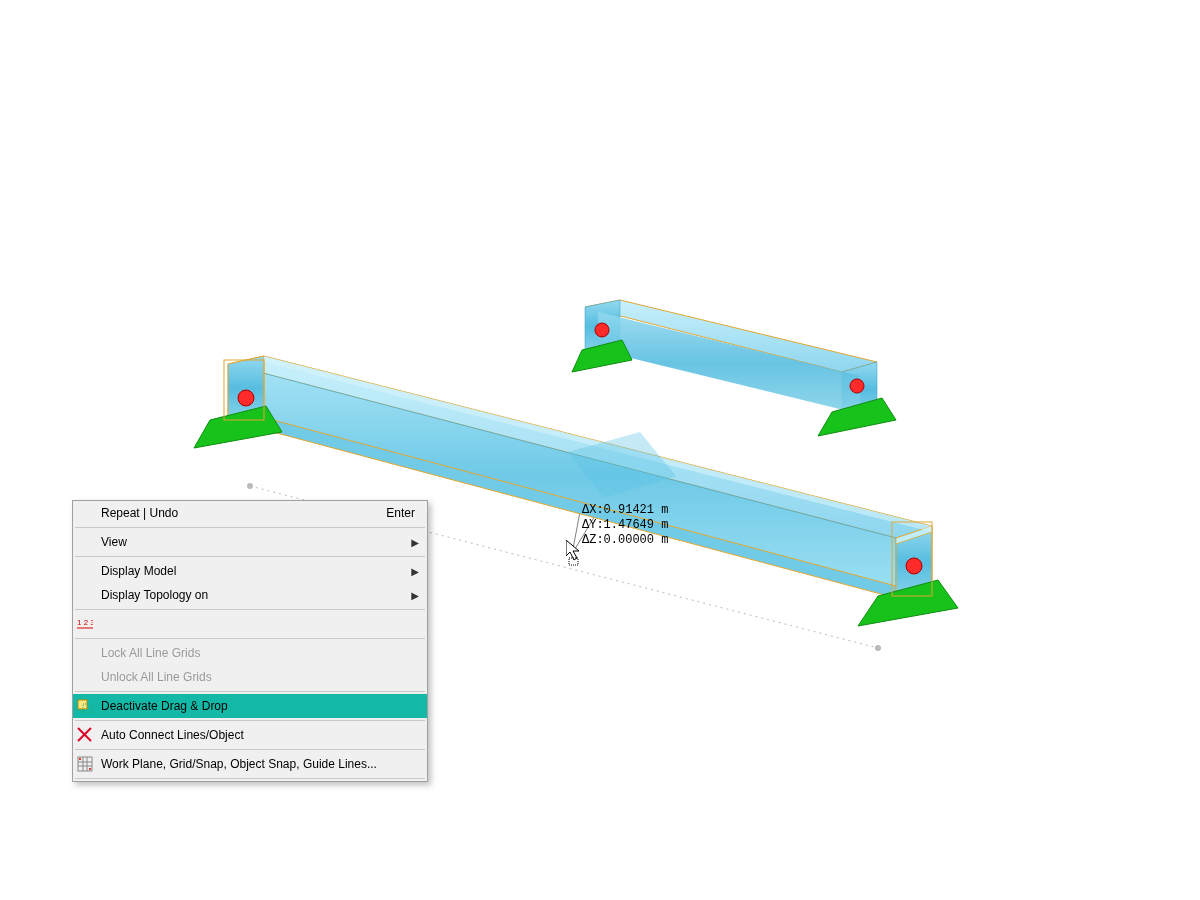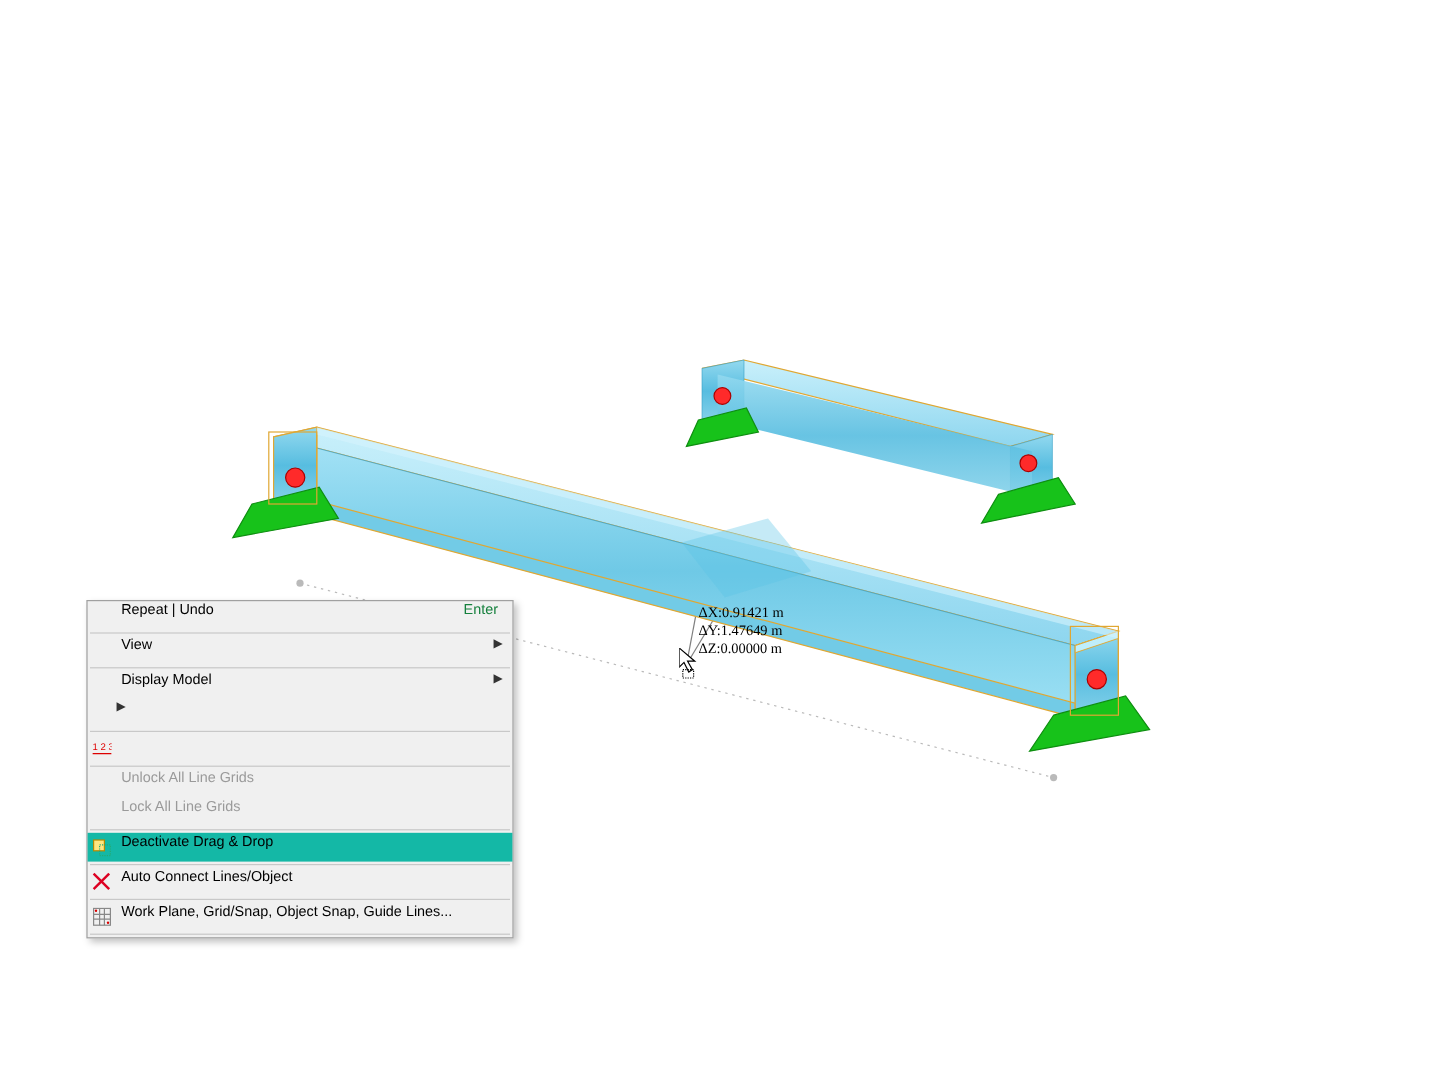--- a/index.html
+++ b/index.html
@@ -1,25 +1,25 @@
 <!DOCTYPE html>
 <html><head>
 <meta charset="utf-8">
 <style>
 html,body{margin:0;padding:0;width:1200px;height:900px;background:#ffffff;font-family:"Segoe UI",Arial,sans-serif;font-size:12px;color:#000;overflow:hidden;position:relative}
 .canvas{position:absolute;left:0;top:0;width:1200px;height:900px}
-.delta-readout{position:absolute;left:582px;top:503px;font-family:Liberation Serif, serif;font-size:12px;color:#000;line-height:15px;white-space:pre}
+.delta-readout{position:absolute;left:582px;top:503px;font-family:Liberation Mono, monospace;font-size:12px;color:#000;line-height:15px;white-space:pre}
 .cursor{position:absolute;left:566px;top:540px;pointer-events:none}
 .ctx-menu{position:absolute;left:72px;top:500px;width:354px;background:#f0f0f0;border:1px solid #a0a0a0;box-shadow:3px 3px 6px rgba(0,0,0,.25)}
-.ctx-row{display:flex;height:24px;padding:0 8px 0 0;cursor:default}
+.ctx-row{display:flex;align-items:center;height:24px;padding:0 8px 0 0;cursor:default}
 .ctx-row.hover{background:#14b8a6}
 .ctx-row.disabled{color:#9a9a9a}
 .ctx-icon{width:24px;height:24px;display:flex;align-items:center;justify-content:center;flex:none}
 .ctx-label{flex:1;padding-left:4px}
-.ctx-accel{color:#15803d;padding-right:4px}
+.ctx-accel{color:#000000;padding-right:4px}
 .ctx-sep{height:1px;margin:2px 2px;background:#c8c8c8}
 .submenu-arrow{font-size:10px;color:#333}
 </style>
 </head>
 <body>
 
 <svg class="canvas" viewBox="0 0 1200 900">
 
   <line x1="250" y1="486" x2="878" y2="648" stroke="#bababa" stroke-width="1" stroke-dasharray="2 4"></line>
   <circle cx="250" cy="486" r="3" fill="#bababa"></circle>
@@ -120,41 +120,42 @@
   </div>
   <div class="ctx-sep"></div>
 
   <div class="ctx-row">
     <span class="ctx-icon"></span>
     <span class="ctx-label">Display Model</span>
     <span class="submenu-arrow">▶</span>
   </div>
   <div class="ctx-row">
     <span class="ctx-icon"></span>
+    <span class="ctx-label">Display Topology on</span>
     <span class="submenu-arrow">▶</span>
   </div>
   <div class="ctx-sep"></div>
 
   <div class="ctx-row">
     <span class="ctx-icon">
       <svg width="16" height="14">
           <text x="0" y="8" font-size="8" fill="#d00" font-family="Arial">1 2 3</text>
           <line x1="0" y1="11" x2="16" y2="11" stroke="#d00" stroke-width="1"></line>
         </svg>
     </span>
   </div>
   <div class="ctx-sep"></div>
 
   <div class="ctx-row disabled">
     <span class="ctx-icon"></span>
-    <span class="ctx-label">Unlock All Line Grids</span>
+    <span class="ctx-label">Lock All Line Grids</span>
   </div>
   <div class="ctx-row disabled">
     <span class="ctx-icon"></span>
-    <span class="ctx-label">Lock All Line Grids</span>
+    <span class="ctx-label">Unlock All Line Grids</span>
   </div>
   <div class="ctx-sep"></div>
 
   <div class="ctx-row hover">
     <span class="ctx-icon">
       <svg width="16" height="16">
           <rect x="1" y="2" width="9" height="9" fill="#ffe680" stroke="#b58900"></rect>
           <rect x="6" y="6" width="9" height="9" fill="none" stroke="#2a7" stroke-dasharray="1 1"></rect>
         </svg>
     </span>

